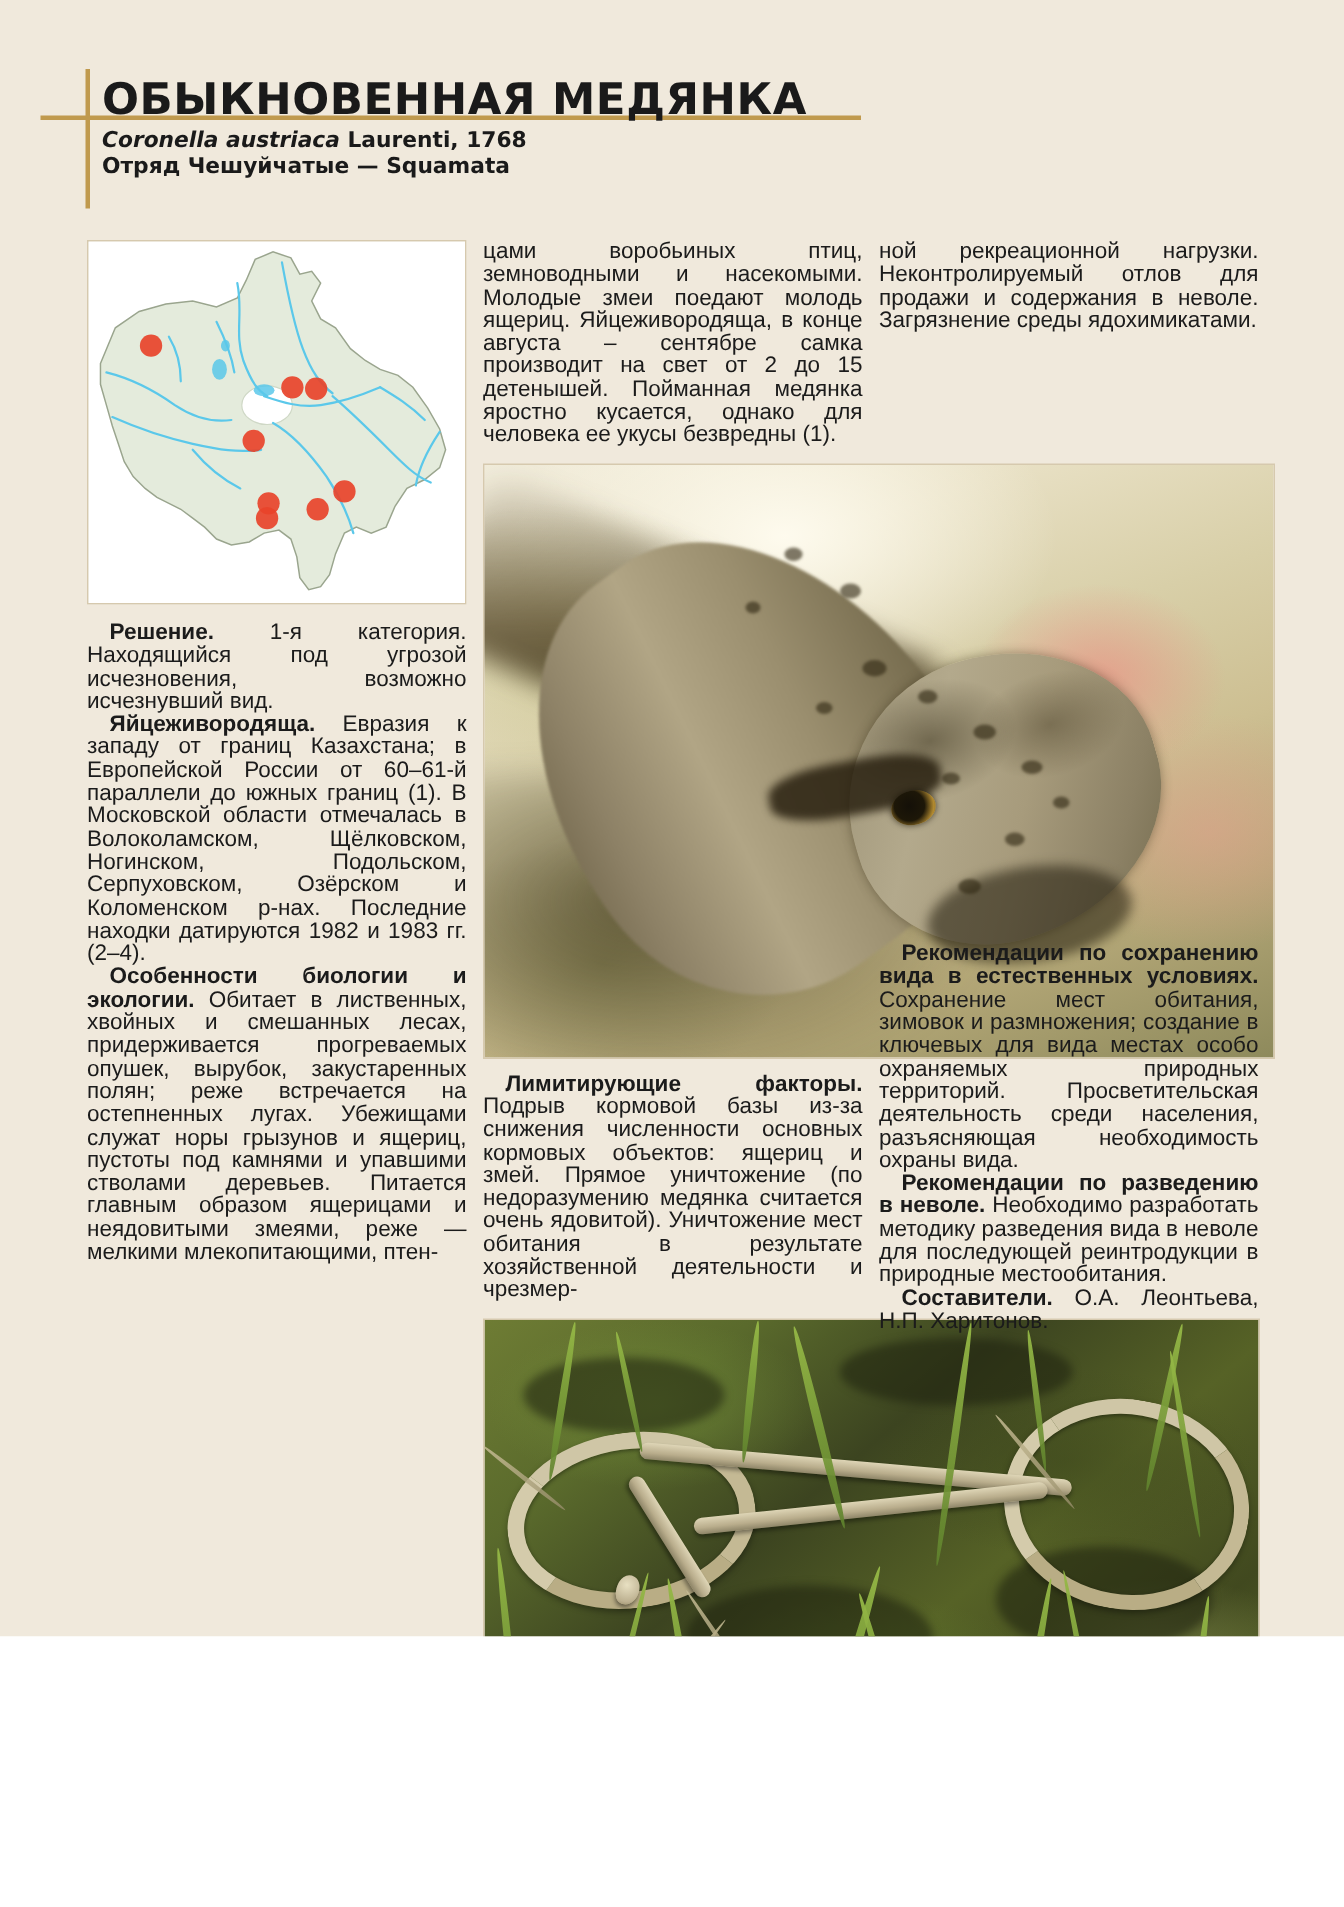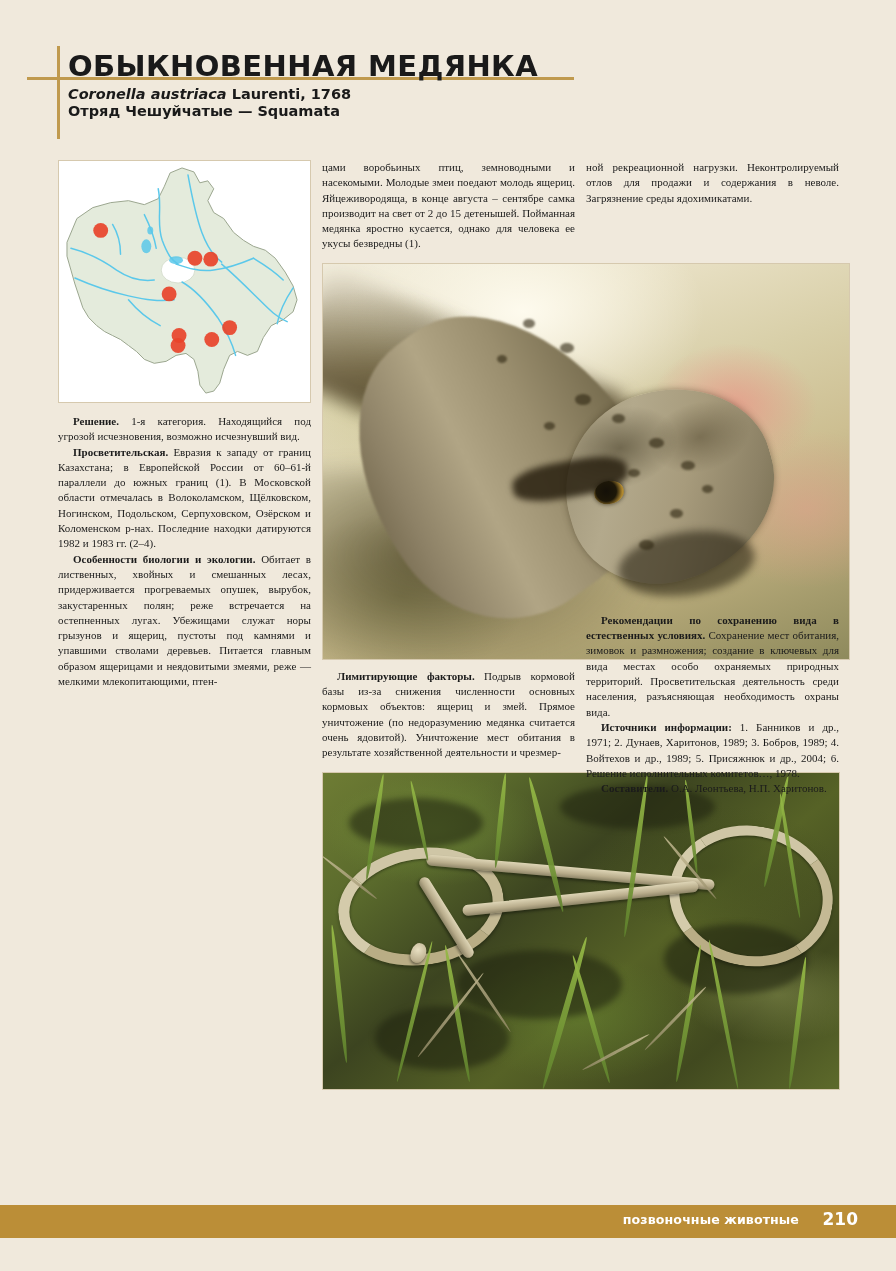--- a/index.html
+++ b/index.html
@@ -6,21 +6,21 @@
     margin: 0;
     padding: 0;
     background: #ffffff;
   }
   body {
     font-family: "DejaVu Sans", sans-serif;
   }
   #page {
     position: relative;
     width: 896px;
-    height: 1271px;
+    height: 1091px;
     background: #f0e9dc;
     overflow: hidden;
   }
 
   
   #header {
     position: absolute;
     left: 0;
     top: 0;
     width: 896px;
@@ -67,24 +67,24 @@
   #subtitle .sci {
     font-style: italic;
     font-weight: bold;
   }
 
   
   .col {
     position: absolute;
     width: 253px;
     text-align: justify;
-    font-size: 11px;
+    font-size: 15px;
     line-height: 15.3px;
     color: #1b1b1b;
-    font-family: Liberation Serif, serif;
+    font-family: Liberation Sans, sans-serif;
     hyphens: none;
   }
   #col-left  { left: 58px;  top: 160px; }
   #col-mid   { left: 322px; top: 160px; }
   #col-right { left: 586px; top: 160px; }
 
   .col p {
     margin: 0;
     text-indent: 15px;
     text-align: justify;
@@ -334,21 +334,21 @@
           <circle cx="111" cy="134" r="7.5" fill="#e8432a" opacity="0.92"></circle>
           <circle cx="172" cy="168" r="7.5" fill="#e8432a" opacity="0.92"></circle>
           <circle cx="121" cy="176" r="7.5" fill="#e8432a" opacity="0.92"></circle>
           <circle cx="120" cy="186" r="7.5" fill="#e8432a" opacity="0.92"></circle>
           <circle cx="154" cy="180" r="7.5" fill="#e8432a" opacity="0.92"></circle>
         </g>
       </svg>
     </div>
 
     <p><b>Решение.</b><span> 1-я категория. Находящийся под угрозой исчезновения, возможно исчезнувший вид.</span></p>
-    <p><b>Просветительская.</b><span> Евразия к западу от границ Казахстана; в Европейской России от 60–61-й параллели до южных границ (1). В Московской области отмечалась в Волоколамском, Щёлковском, Ногинском, Подольском, Серпуховском, Озёрском и Коломенском р-нах. Последние находки датируются 1982 и 1983 гг. (2–4).</span></p>
+    <p><b>Яйцеживородяща.</b><span> Евразия к западу от границ Казахстана; в Европейской России от 60–61-й параллели до южных границ (1). В Московской области отмечалась в Волоколамском, Щёлковском, Ногинском, Подольском, Серпуховском, Озёрском и Коломенском р-нах. Последние находки датируются 1982 и 1983 гг. (2–4).</span></p>
     <p><b>Особенности биологии и экологии.</b><span> Обитает в лиственных, хвойных и смешанных лесах, придерживается прогреваемых опушек, вырубок, закустаренных полян; реже встречается на остепненных лугах. Убежищами служат норы грызунов и ящериц, пустоты под камнями и упавшими стволами деревьев. Питается главным образом ящерицами и неядовитыми змеями, реже — мелкими млекопитающими, птен-</span></p>
   </div>
 
   <div class="col" id="col-mid">
     <p class="noind"><span>цами воробьиных птиц, земноводными и насекомыми. Молодые змеи поедают молодь ящериц. Яйцеживородяща, в конце августа – сентябре самка производит на свет от 2 до 15 детенышей. Пойманная медянка яростно кусается, однако для человека ее укусы безвредны (1).</span></p>
 
     <div class="fig" id="photo-head" style="margin-top:11px;">
       <div class="ph-inner">
         <div class="blur-branch"></div>
         <div class="blur-dark"></div>
@@ -414,21 +414,21 @@
       </div>
     </div>
   </div>
 
   <div class="col" id="col-right">
     <p class="noind"><span>ной рекреационной нагрузки. Неконтролируемый отлов для продажи и содержания в неволе. Загрязнение среды ядохимикатами.</span></p>
 
     <div style="height:407px;"></div>
 
     <p><b>Рекомендации по сохранению вида в естественных условиях.</b><span> Сохранение мест обитания, зимовок и размножения; создание в ключевых для вида местах особо охраняемых природных территорий. Просветительская деятельность среди населения, разъясняющая необходимость охраны вида.</span></p>
-    <p><b>Источники информации:</b><span> 1. Банников и др., 1971; 2. Дунаев, Харитонов, 1989; 3. Бобров, 1989; 4. Войтехов и др., 1989; 5. Присяжнюк и др., 2004; 6. Решение исполнительных комитетов…, 1978.</span></p>
+    <p><b>Рекомендации по разведению в неволе.</b><span> Необходимо разработать методику разведения вида в неволе для последующей реинтродукции в природные местообитания.</span></p>
     <p><b>Составители.</b><span> О.А. Леонтьева, Н.П. Харитонов.</span></p>
   </div>
 
   <div id="footer-bar"></div>
   <div id="footer-label">позвоночные животные</div>
   <div id="footer-page">210</div>
 
 </div>
 
 </body></html>

